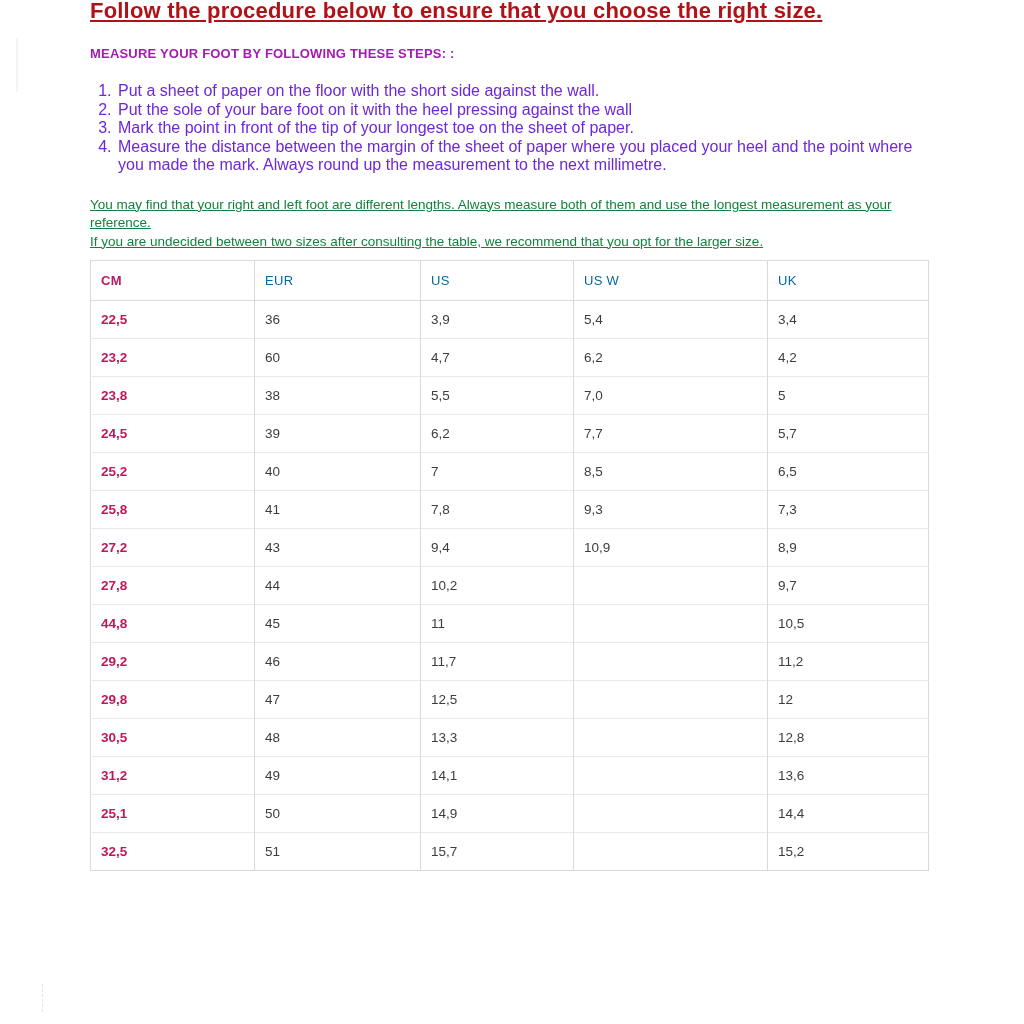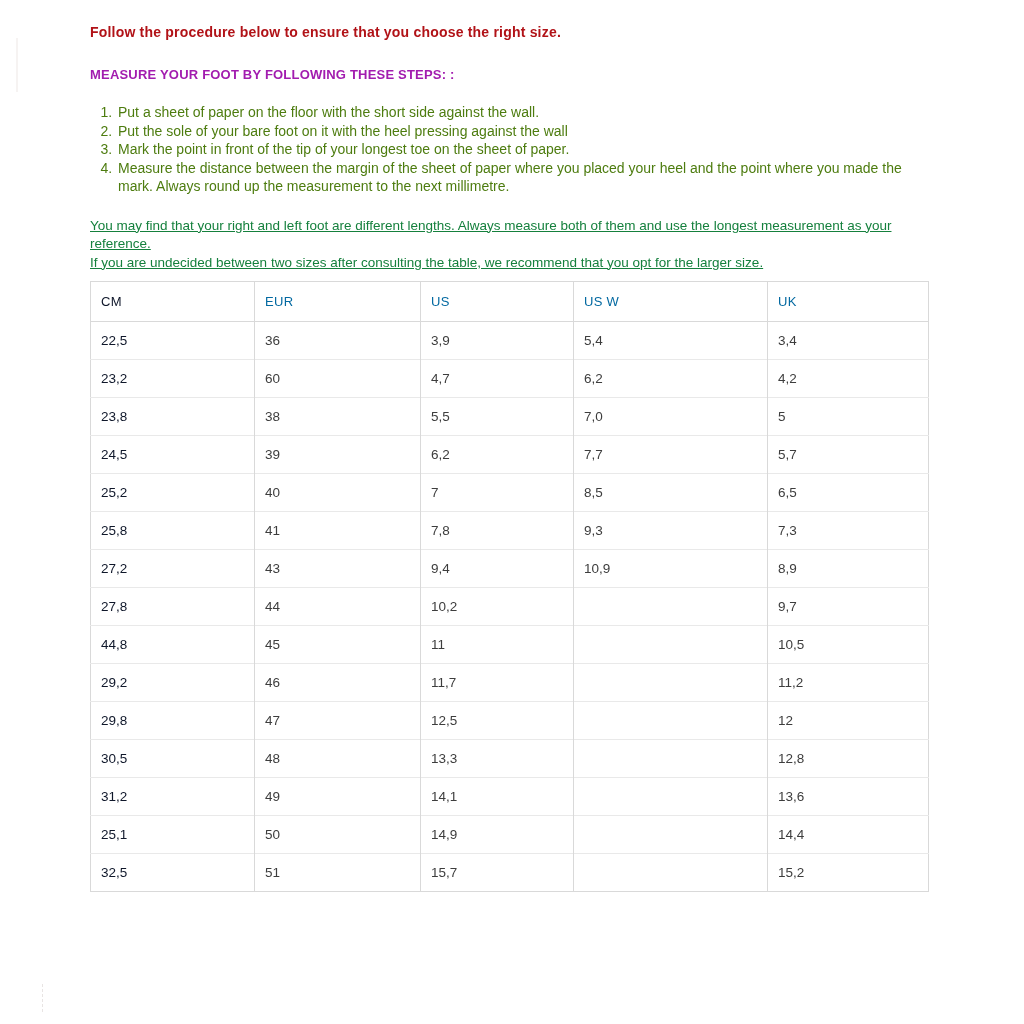--- a/index.html
+++ b/index.html
@@ -13,40 +13,41 @@
     position: relative;
     overflow: hidden;
   }
   .content {
     position: absolute;
     left: 90px;
     top: 0;
     width: 840px;
   }
   .page-title {
-    margin-top: 22px;
-    font-size: 14px;
+    margin-top: 1px;
+    font-size: 22px;
     font-weight: bold;
     letter-spacing: 0.2px;
     color: #b11217;
     line-height: 20px;
+    text-decoration: underline;
   }
   .section-heading {
     margin-top: 25px;
     font-size: 13px;
     font-weight: bold;
     color: #a21caf;
     letter-spacing: 0.2px;
     line-height: 16px;
   }
   ol.steps {
     margin: 20px 0 12px 0;
     padding-left: 26px;
-    font-size: 14px;
-    color: #4d7c0f;
+    font-size: 16px;
+    color: #6d28d9;
     line-height: 18.5px;
     width: 812px;
   }
   ol.steps li { padding-left: 2px; }
   .notes {
     margin-top: 21px;
     font-size: 13.5px;
     color: #15803d;
     line-height: 18.6px;
     width: 836px;
@@ -79,21 +80,21 @@
     color: #0369a1;
     border-bottom: 1px solid #d9d9d9;
     letter-spacing: 0.3px;
   }
   table.size-table td {
     height: 38px;
     font-size: 13.5px;
     color: #3d3d3d;
   }
   table.size-table tbody tr + tr td { border-top: 1px solid #e9e9e9; }
-  table.size-table .dim { color: #0f172a; font-weight: normal; }
+  table.size-table .dim { color: #be185d; font-weight: bold; }
   .edge-artifact-top {
     position: absolute;
     left: 16px; top: 38px;
     width: 2px; height: 54px;
     background: #f6f3f2;
   }
   .edge-artifact-bottom {
     position: absolute;
     left: 42px; top: 984px;
     width: 1px; height: 28px;

